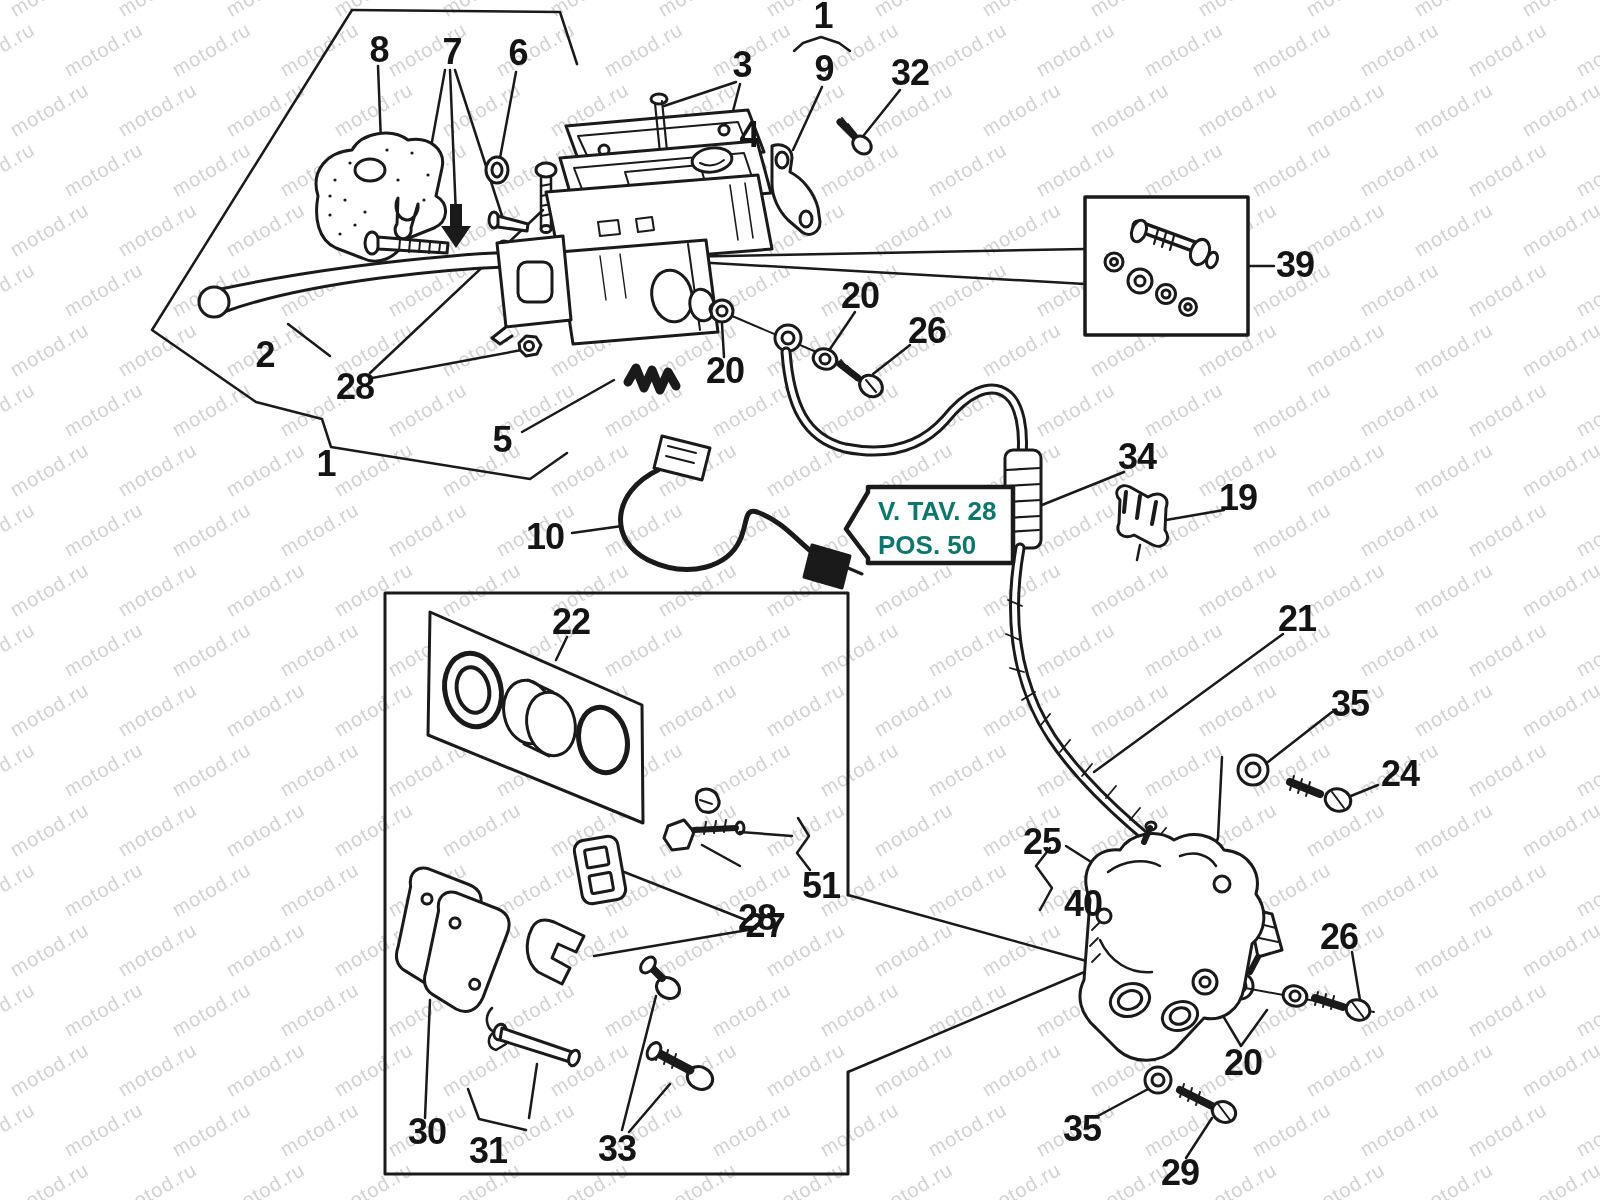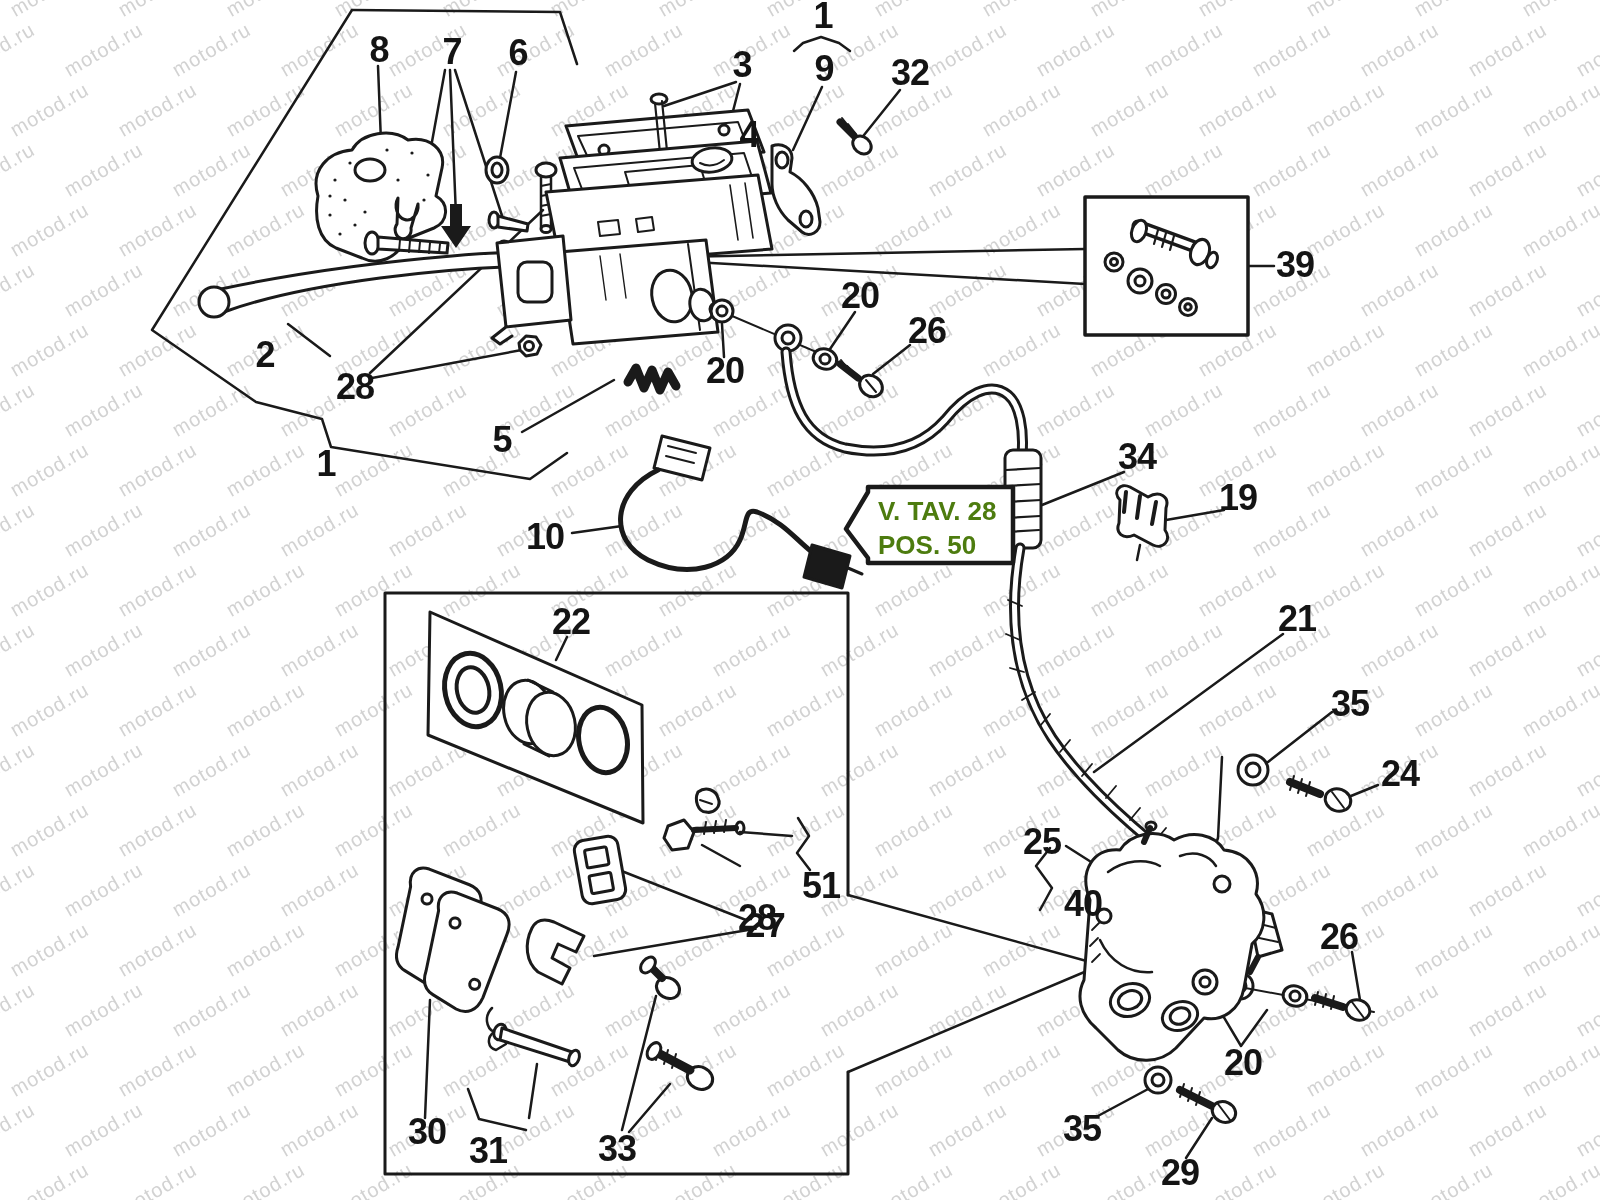--- a/index.html
+++ b/index.html
@@ -14,21 +14,21 @@
     user-select:none;
   }
   #art{position:absolute;left:0;top:0;z-index:2;}
   #callout-layer{position:absolute;inset:0;z-index:3;}
   .callout{
     position:absolute;transform:translate(-50%,-50%);
     font-weight:bold;font-size:36px;letter-spacing:-1px;color:#141414;
     font-family:"Liberation Sans",sans-serif;line-height:1;white-space:nowrap;
   }
   .note-line{
-    position:absolute;z-index:4;font-weight:bold;font-size:26px;color:#4d7c0f;
+    position:absolute;z-index:4;font-weight:bold;font-size:26px;color:#0f766e;
     font-family:"Liberation Sans",sans-serif;letter-spacing:0px;white-space:nowrap;
   }
   #note-line1{left:878px;top:496px;}
   #note-line2{left:878px;top:530px;}
 </style>
 </head>
 <body>
 
 <div id="stage">
   <div id="wm-layer">

